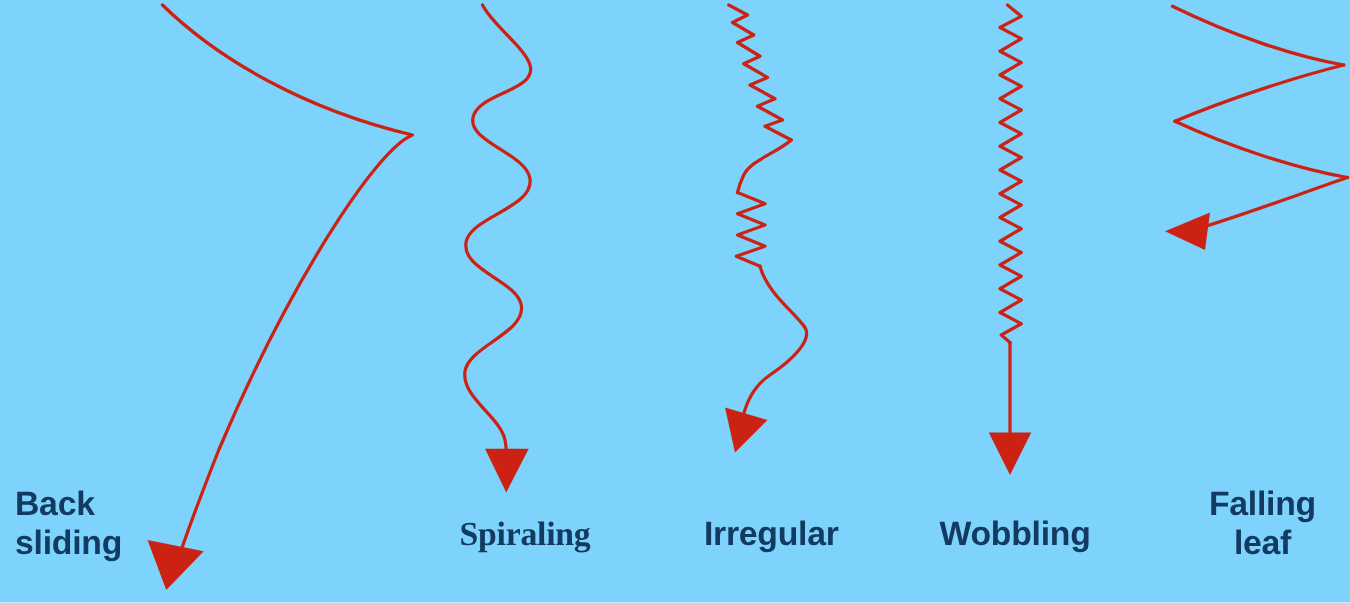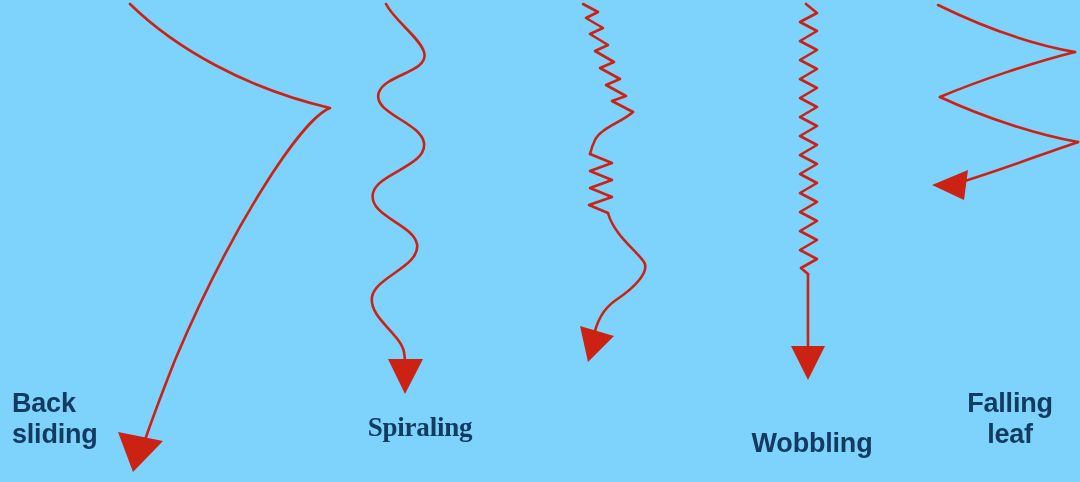--- a/index.html
+++ b/index.html
@@ -116,19 +116,20 @@
       <polygon class="traj-head" points="932,185 968,170 964,200"></polygon>
     </g>
 
   </svg>
 
   <div class="label label-left" style="left:12px; top:388px; width:180px;">Back
 sliding</div>
 
   <div class="label label-center" style="left:355px; top:412px; width:130px;font-family:Liberation Serif, serif;">Spiraling</div>
 
+  <div class="label label-center" style="left:552px; top:412px; width:130px;">Irregular</div>
 
-  <div class="label label-center" style="left:742px; top:428px; width:140px;">Wobbling</div>
+  <div class="label label-center" style="left:742px; top:412px; width:140px;">Wobbling</div>
 
   <div class="label label-center" style="left:955px; top:388px; width:110px;">Falling
 leaf</div>
 
 </div>
 
 </body></html>

